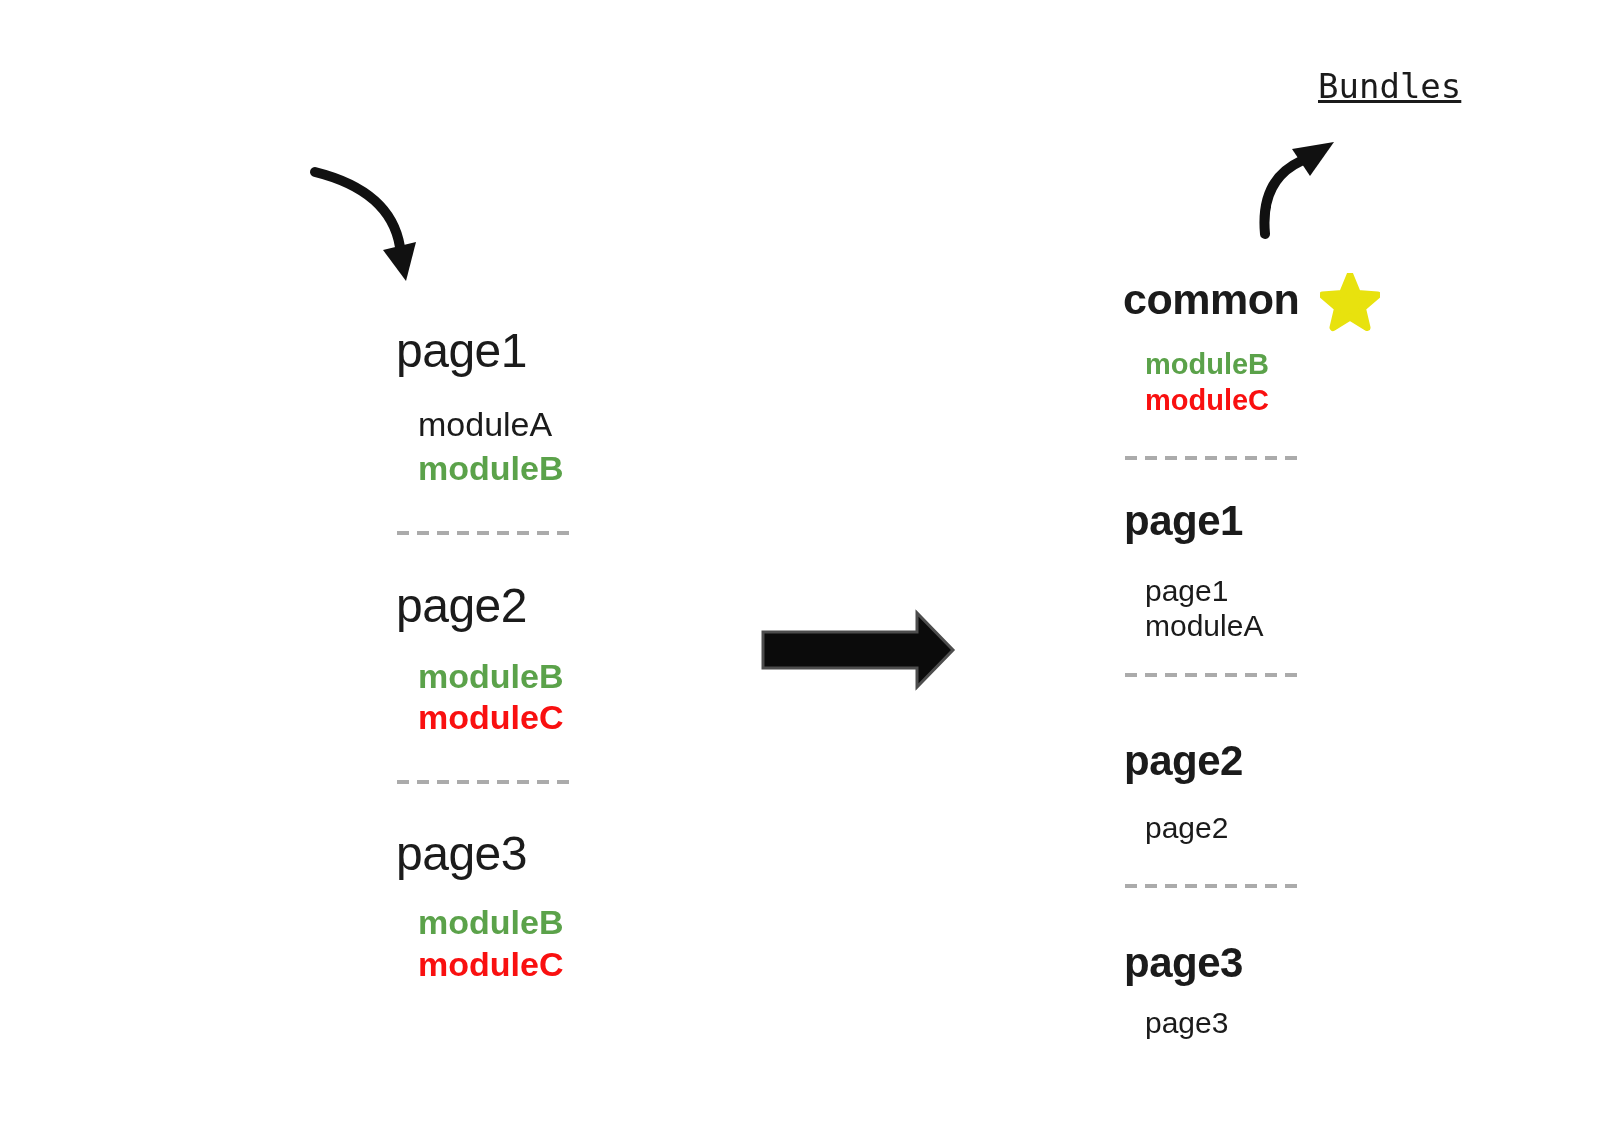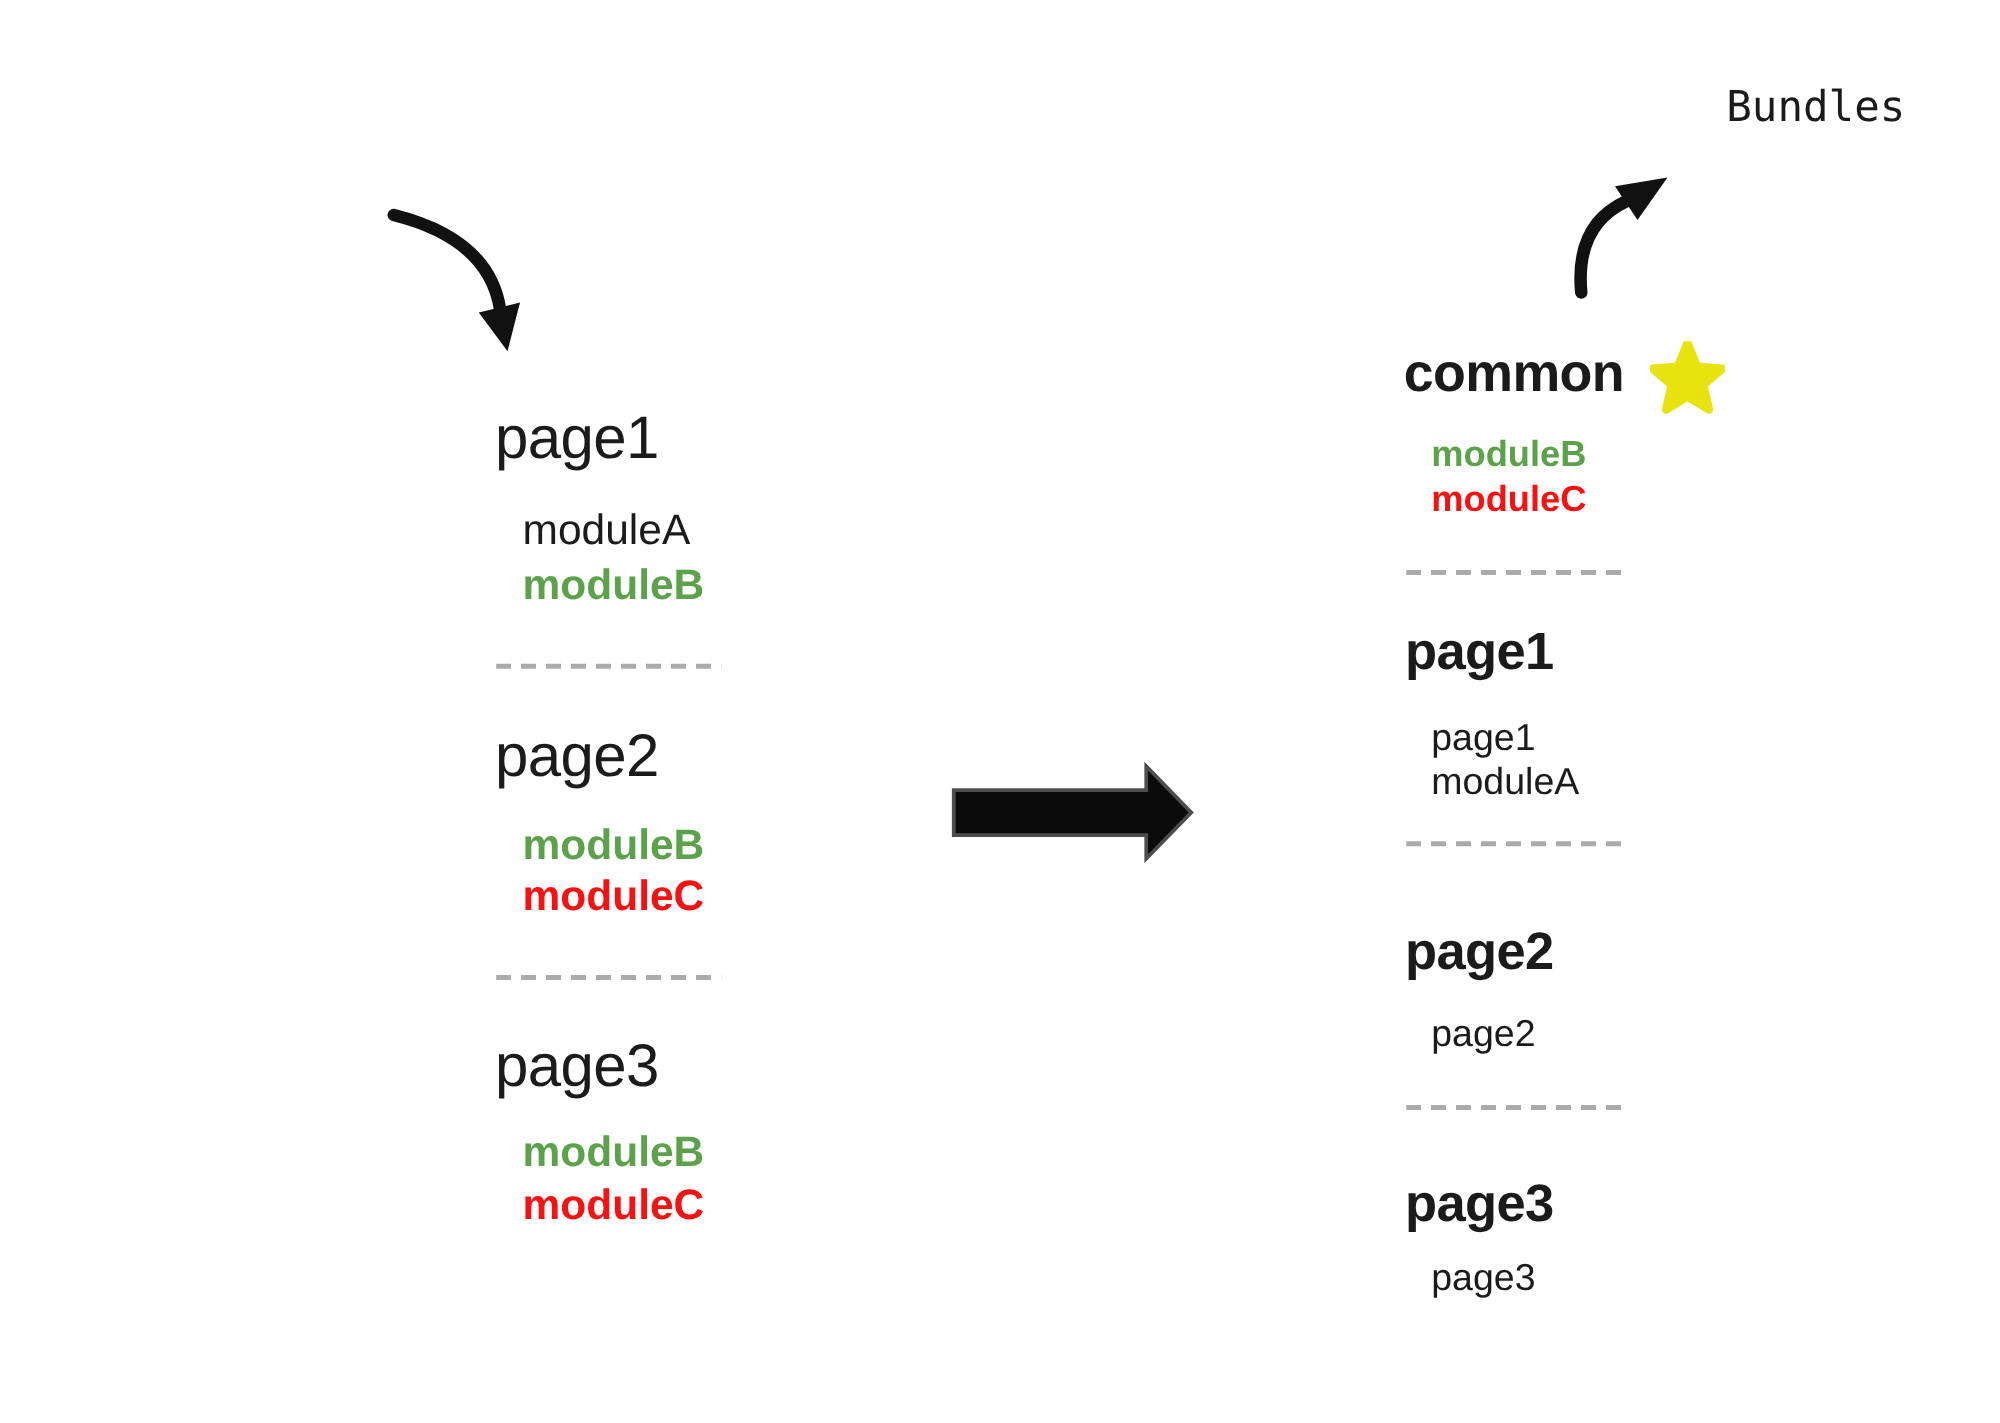--- a/index.html
+++ b/index.html
@@ -38,21 +38,21 @@
   .common-row{display:flex;align-items:flex-start;}
   .star{position:relative;top:-5px;margin-left:21px;}
   svg{display:block;}
   .overlay{position:absolute;left:0;top:0;pointer-events:none;}
 </style>
 </head>
 <body>
 
 <div class="canvas">
 
-  <div class="abs mono" style="left:1381px;top:69px;">Bundles</div>
+  <div class="abs mono" style="left:1318px;top:69px;text-decoration:underline;">Bundles</div>
 
   <svg class="overlay" width="1600" height="1138" viewBox="0 0 1600 1138">
 
     <g fill="#111111">
       <path d="M315,172 Q391,191 400,247" fill="none" stroke="#111111" stroke-width="10" stroke-linecap="round"></path>
       <polygon points="383,250 416,242 406,281"></polygon>
     </g>
 
     <g fill="#111111">
       <path d="M1265,234 Q1260,180 1301,161" fill="none" stroke="#111111" stroke-width="10" stroke-linecap="round"></path>

